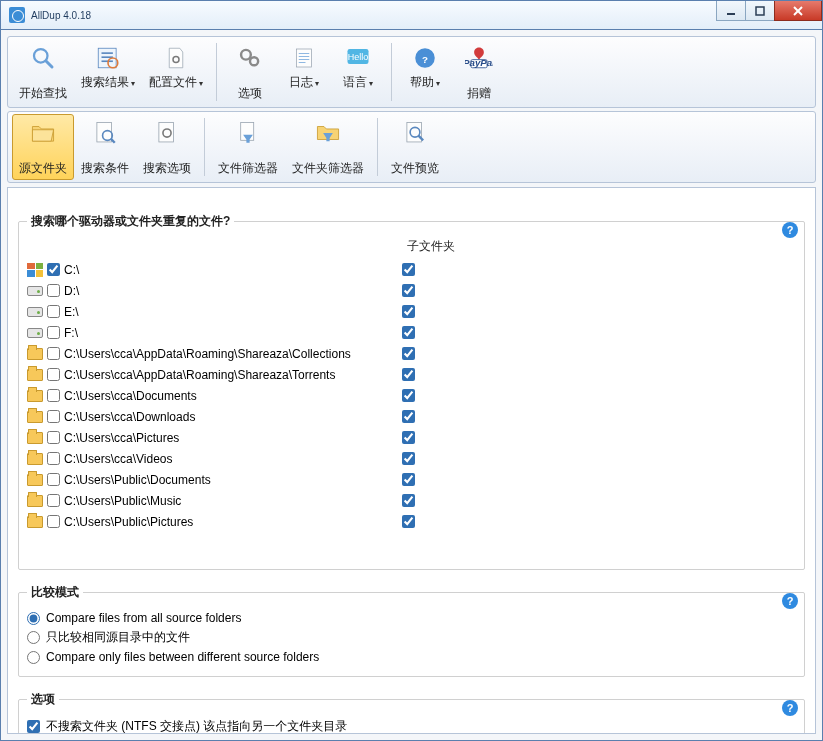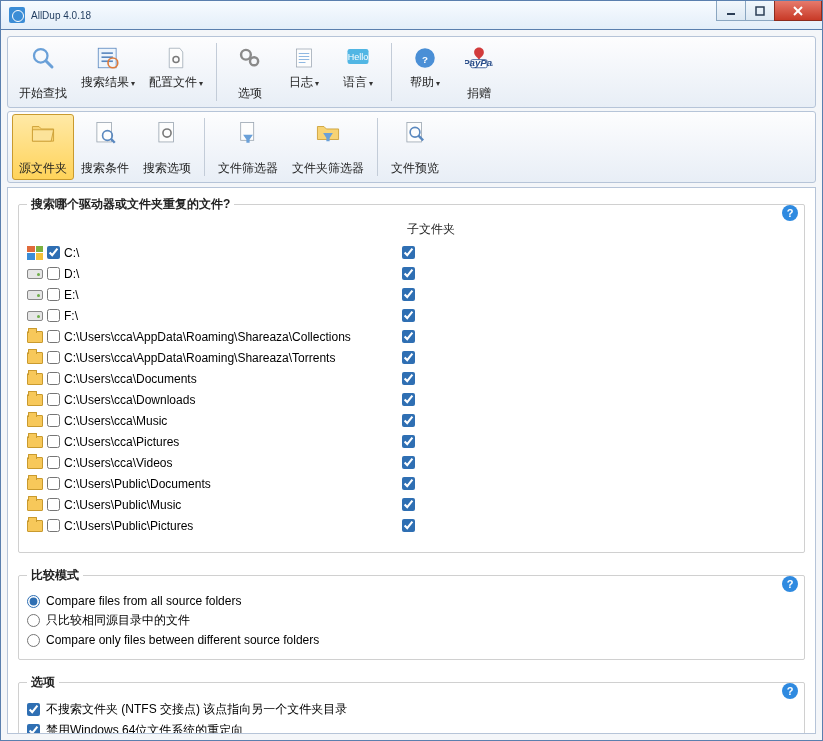--- a/index.html
+++ b/index.html
@@ -22,21 +22,21 @@
 .toolbar { background: linear-gradient(#fdfdfe,#e8eef6); border:1px solid #b6c4d8; border-radius:3px; padding:2px 4px; display:flex; align-items:flex-start; gap:0; }
 .toolbar + .toolbar { margin-top:3px;text-align:right; }
 .tb-item { display:flex; flex-direction:column; align-items:center; justify-content:flex-start; padding:2px 6px 2px 6px; min-width:54px; cursor:default; border:1px solid transparent; border-radius:3px; }
 .tb-item.selected { background: linear-gradient(#ffe9a6,#ffd35a); border:1px solid #c99a2e; }
 .tb-item .icon-slot { width:32px; height:32px; display:flex; align-items:center; justify-content:center; }
 .tb-item .label { font-size:12px; color:#1f1f1f; margin-top:11px; white-space:nowrap; }
 .tb-item .dd { font-size:8px; color:#333; margin-left:2px;}
 .tb-group-sep { width:1px; background:#c3ccd8; margin:4px 6px; align-self:stretch;}
 
 
-.content { flex:1; background:#fff; border:1px solid #b6c4d8; margin-top:4px; padding:8px 10px 10px 10px; overflow:auto; position:relative;}
+.content { flex:1; background:#fff; border:1px solid #b6c4d8; margin-top:4px; padding:25px 10px 10px 10px; overflow:auto; position:relative;}
 
 fieldset.group { border:1px solid #d0d0d0; border-radius:2px; padding:8px 8px 10px 8px; margin-bottom:14px; position:relative; }
 fieldset.group > legend { padding:0 4px; font-weight:bold; color:#222; font-size:12px; }
 .help-badge { position:absolute; right:6px; top:-8px; width:16px; height:16px; border-radius:50%; background:#2f8ae0; color:#fff; font-weight:bold; font-size:11px; display:flex; align-items:center; justify-content:center; cursor:default;}
 .col-header { text-align:left; font-size:12px; color:#222; padding-left:380px; margin-bottom:4px;}
 .folder-list { height:300px; overflow-y:scroll; overflow-x:hidden; border-right:16px solid transparent; }
 .folder-row { display:flex; align-items:center; height:21px; gap:4px; }
 .folder-row .ficon { width:16px; height:16px; flex:0 0 16px; display:flex; align-items:center; justify-content:center;}
 .folder-row .path-check { width:13px; height:13px; }
 .folder-row .path { flex:0 0 330px; white-space:nowrap; overflow:hidden; font-size:12px;}
@@ -312,28 +312,20 @@
             </span>
             <input type="checkbox" class="path-check" style="">
             <span class="path">C:\Users\cca\Downloads</span>
             <input type="checkbox" class="sub-check" checked="" style="">
           </div>
           <div class="folder-row">
             <span class="ficon">
               <span class="folder-glyph"></span>
             </span>
             <input type="checkbox" class="path-check" style="">
-            <span class="path">C:\Users\cca\Music</span>
-            <input type="checkbox" class="sub-check" checked="" style="">
-          </div>
-          <div class="folder-row">
-            <span class="ficon">
-              <span class="folder-glyph"></span>
-            </span>
-            <input type="checkbox" class="path-check" style="">
             <span class="path">C:\Users\cca\Pictures</span>
             <input type="checkbox" class="sub-check" checked="" style="">
           </div>
           <div class="folder-row">
             <span class="ficon">
               <span class="folder-glyph"></span>
             </span>
             <input type="checkbox" class="path-check" style="">
             <span class="path">C:\Users\cca\Videos</span>
             <input type="checkbox" class="sub-check" checked="" style="">

